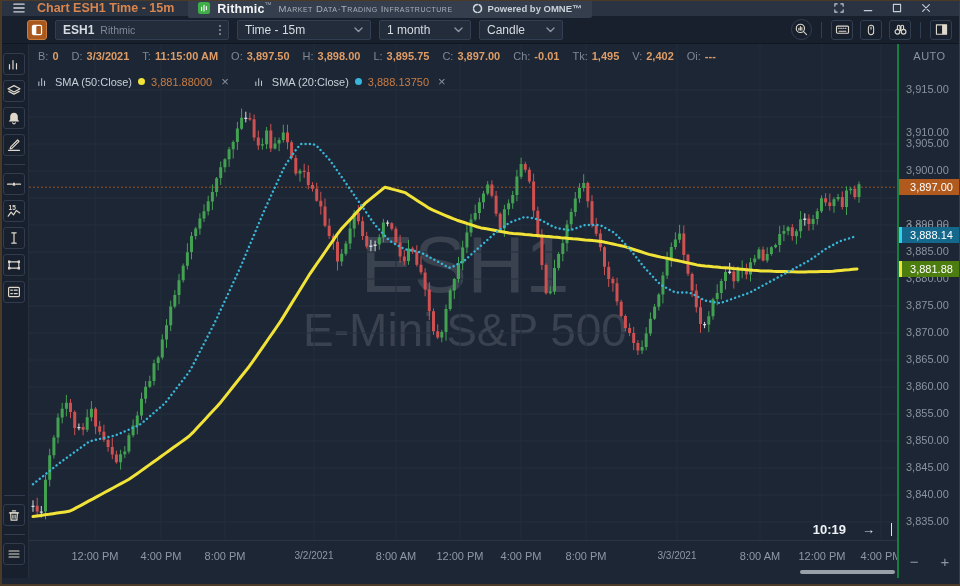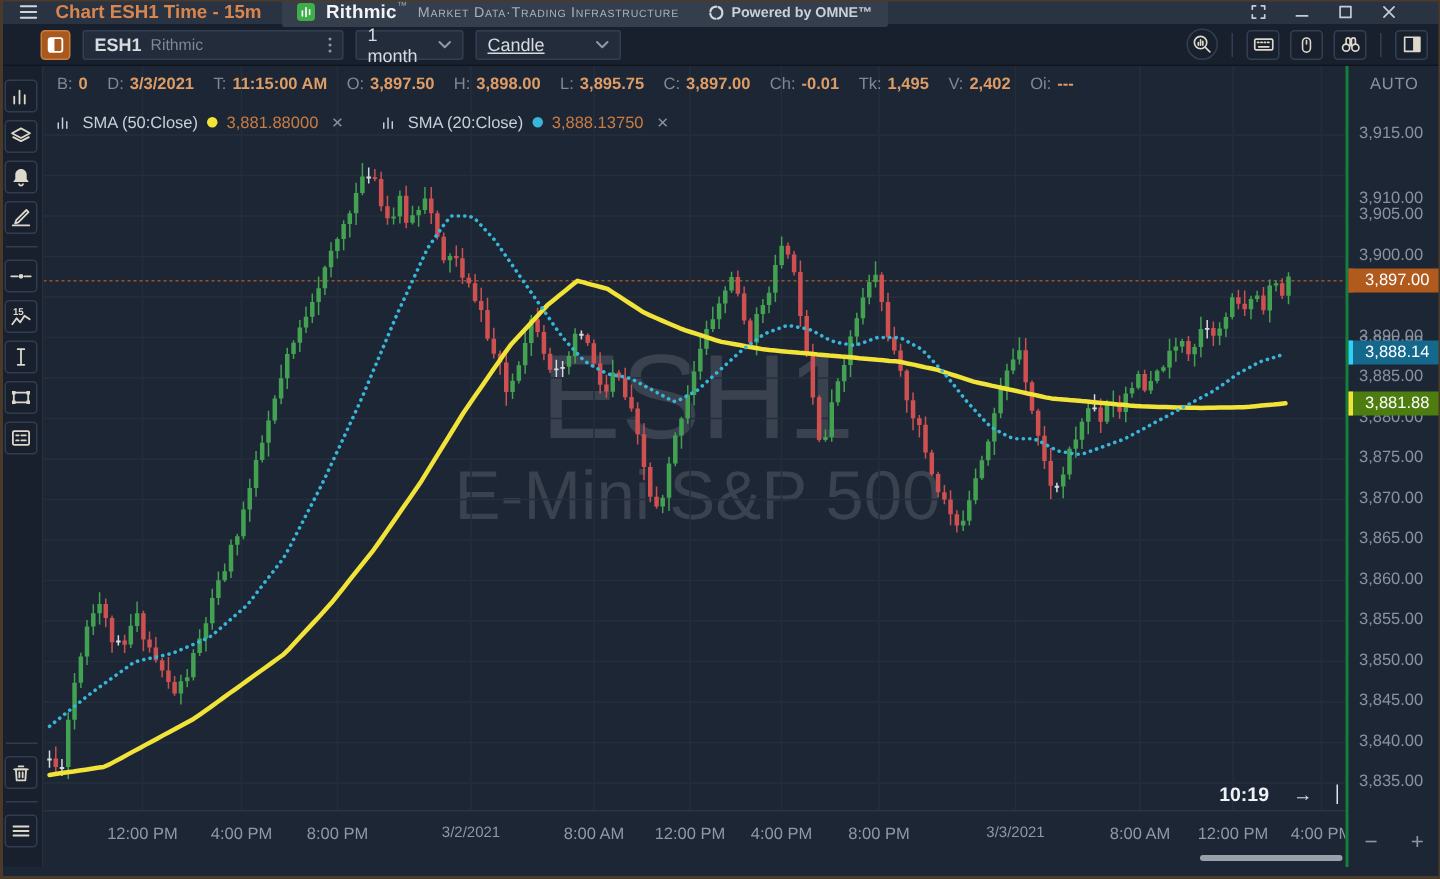--- a/index.html
+++ b/index.html
@@ -16,21 +16,21 @@
   .brand-tm{color:#9aa3b0;font-size:7px;vertical-align:super;}
   .tagline{color:#a8b1bd;font-size:9.5px;font-variant:small-caps;letter-spacing:.5px;white-space:nowrap;}
   .powered{display:flex;align-items:center;gap:5px;color:#c9d1da;font-size:9.5px;font-weight:700;margin-left:12px;white-space:nowrap;}
   .win-controls{margin-left:auto;display:flex;align-items:center;gap:17px;color:#c6cdd6;}
   .win-controls span{display:flex;}
 
   
   .toolbar{height:28px;background:#18202d;display:flex;align-items:center;padding:0 8px 0 27px;gap:8px;border-bottom:1px solid #10161f;}
   .tool-btn-orange{width:20px;height:20px;background:#a9591e;border:1px solid #c87c3e;border-radius:3px;display:flex;align-items:center;justify-content:center;flex:none;}
   .field{height:20px;background:#222c3a;border:1px solid #323e51;border-radius:2px;display:flex;align-items:center;color:#d6dbe2;font-size:12px;padding:0 7px;gap:6px;flex:none;}
-  .w-symbol{width:174px;}.w-interval{width:134px;}.w-range{width:72px;}.w-style{width:97px;text-decoration:underline;}
+  .w-symbol{width:174px;}.w-interval{width:134px;}.w-range{width:92px;}.w-style{width:84px;}
   .feed{color:#7f8896;font-size:10.5px;}
   .push{margin-left:auto;}
   .kebab{display:flex;flex-direction:column;gap:2px;margin-left:auto;}
   .kebab i{width:2px;height:2px;border-radius:50%;background:#8f98a5;}
   .tool-icons{margin-left:auto;display:flex;align-items:center;gap:7px;color:#ddd8cb;}
   .tool-icon{width:22px;height:20px;border:1px solid #323e51;border-radius:3px;display:flex;align-items:center;justify-content:center;}
   .tool-icon.round{width:21px;height:21px;border-radius:11px;}
   .vsep{width:1px;height:16px;background:#323e51;margin:0 2px;}
 
   
@@ -136,20 +136,28 @@
           <rect x="2.8" y="2.8" width="4.4" height="10.4" rx="1" style="fill:#fff;stroke:none"></rect>
         </svg>
       </span>
     <span class="field w-symbol">
       <b>ESH1</b>
       <span class="feed">Rithmic</span>
       <span class="kebab">
           <i></i>
           <i></i>
           <i></i>
+        </span>
+    </span>
+    <span class="field w-interval">
+      <span>Time - 15m</span>
+      <span class="push icon">
+          <svg width="9" height="6" viewBox="0 0 9 6">
+            <path d="M1 1l3.5 3.5L8 1" style="stroke:#8f98a5;stroke-width:1.4"></path>
+          </svg>
         </span>
     </span>
     <span class="field w-range">
       <span>1 month</span>
       <span class="push icon">
           <svg width="9" height="6" viewBox="0 0 9 6">
             <path d="M1 1l3.5 3.5L8 1" style="stroke:#8f98a5;stroke-width:1.4"></path>
           </svg>
         </span>
     </span>

